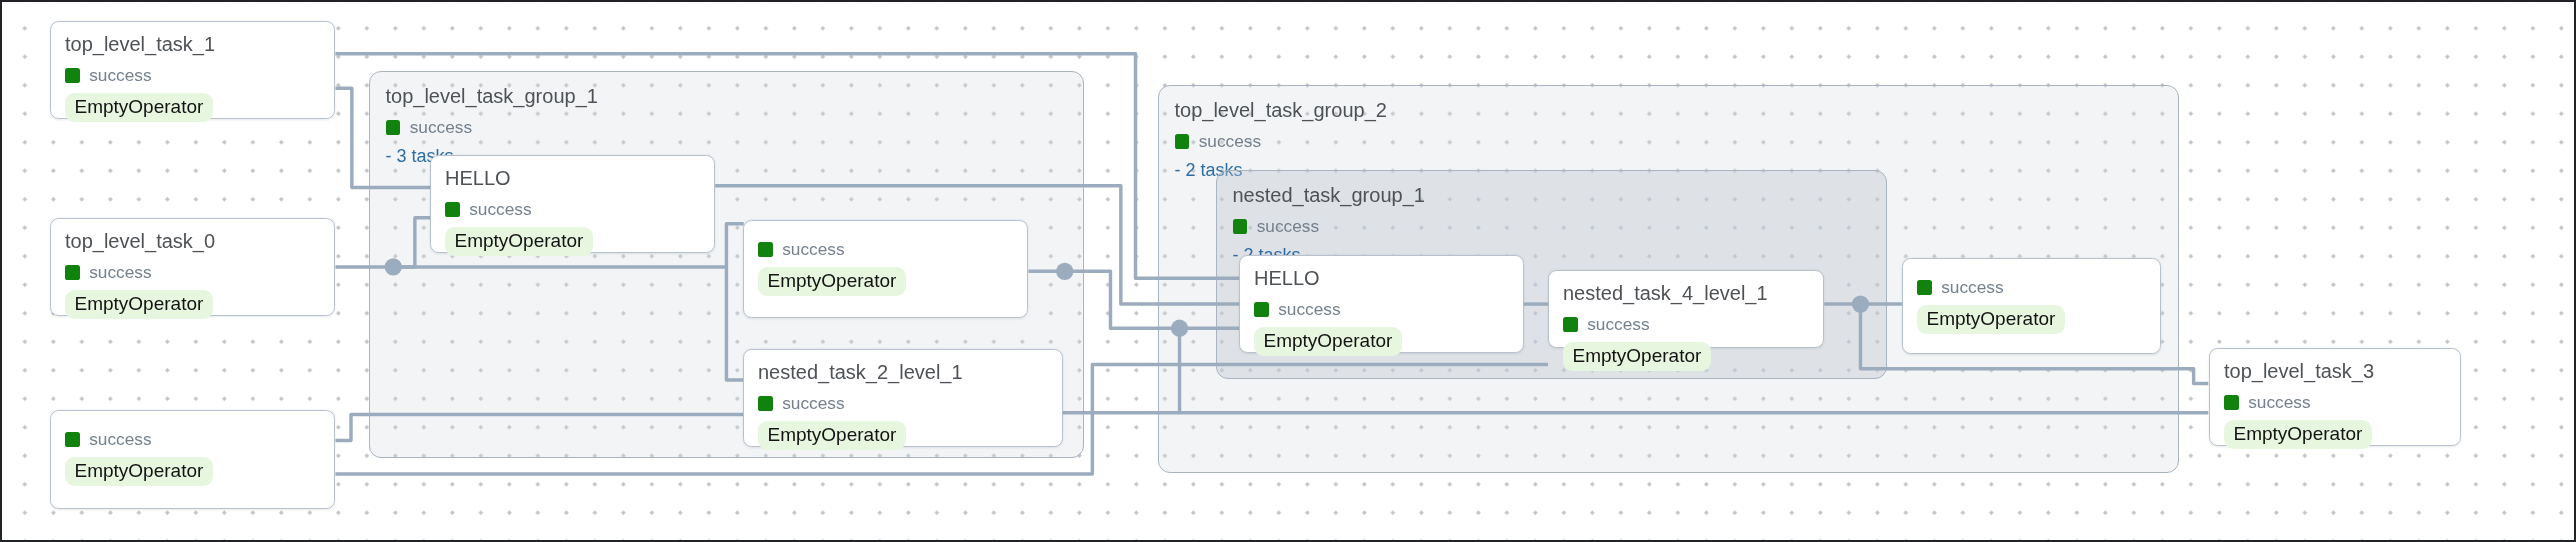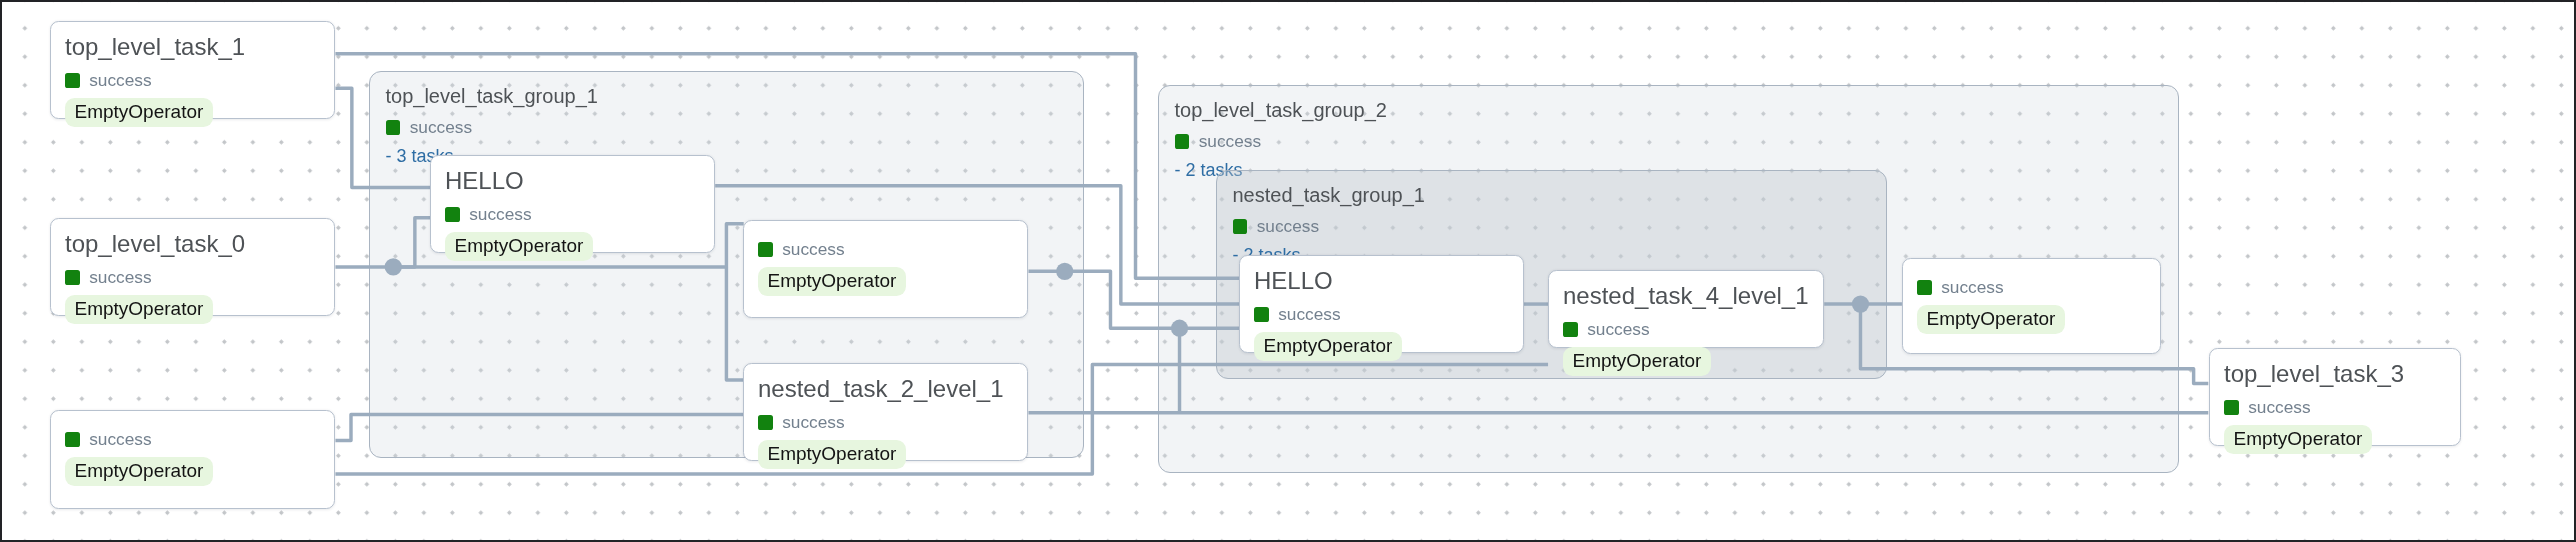--- a/index.html
+++ b/index.html
@@ -45,21 +45,21 @@
     position:absolute;
     background:#ffffff;
     border:1.7px solid #b7c1ce;
     border-radius:8.6px;
     padding:10.4px 14px 0 14px;
     z-index:3;
     box-shadow:0 0.9px 2.6px rgba(40,50,70,0.10);
     cursor:pointer;
   }
   .task-title{
-    font-size:24px;color:#4e5256;line-height:1.25;white-space:nowrap;
+    font-size:20px;color:#4e5256;line-height:1.25;white-space:nowrap;
     overflow:hidden;text-overflow:ellipsis;
   }
   .op-pill{
     display:inline-block;margin-top:7px;
     background:#e7f6df;color:#141414;
     font-size:19px;line-height:1.35;
     padding:0.9px 9.5px 2.6px 9.5px;border-radius:9.5px;
     white-space:nowrap;
   }
   .edge{fill:none;stroke:#9bacbe;stroke-width:4;stroke-linejoin:round;}
@@ -150,21 +150,21 @@
     </div>
     <span class="op-pill">EmptyOperator</span>
   </div>
     <div class="task" style="left: 741px; top: 218px; width: 285px; height: 98px;">
     <div class="status-row">
       <span class="status-square"></span>
       <span class="status-text">success</span>
     </div>
     <span class="op-pill">EmptyOperator</span>
   </div>
-    <div class="task" style="left: 741px; top: 361px; width: 285px; height: 98px;">
+    <div class="task" style="left: 741px; top: 347px; width: 320px; height: 98px;">
     <div class="task-title">nested_task_2_level_1</div>
     <div class="status-row">
       <span class="status-square"></span>
       <span class="status-text">success</span>
     </div>
     <span class="op-pill">EmptyOperator</span>
   </div>
     <div class="task" style="left: 1237px; top: 253px; width: 285px; height: 98px;">
     <div class="task-title">HELLO</div>
     <div class="status-row">

